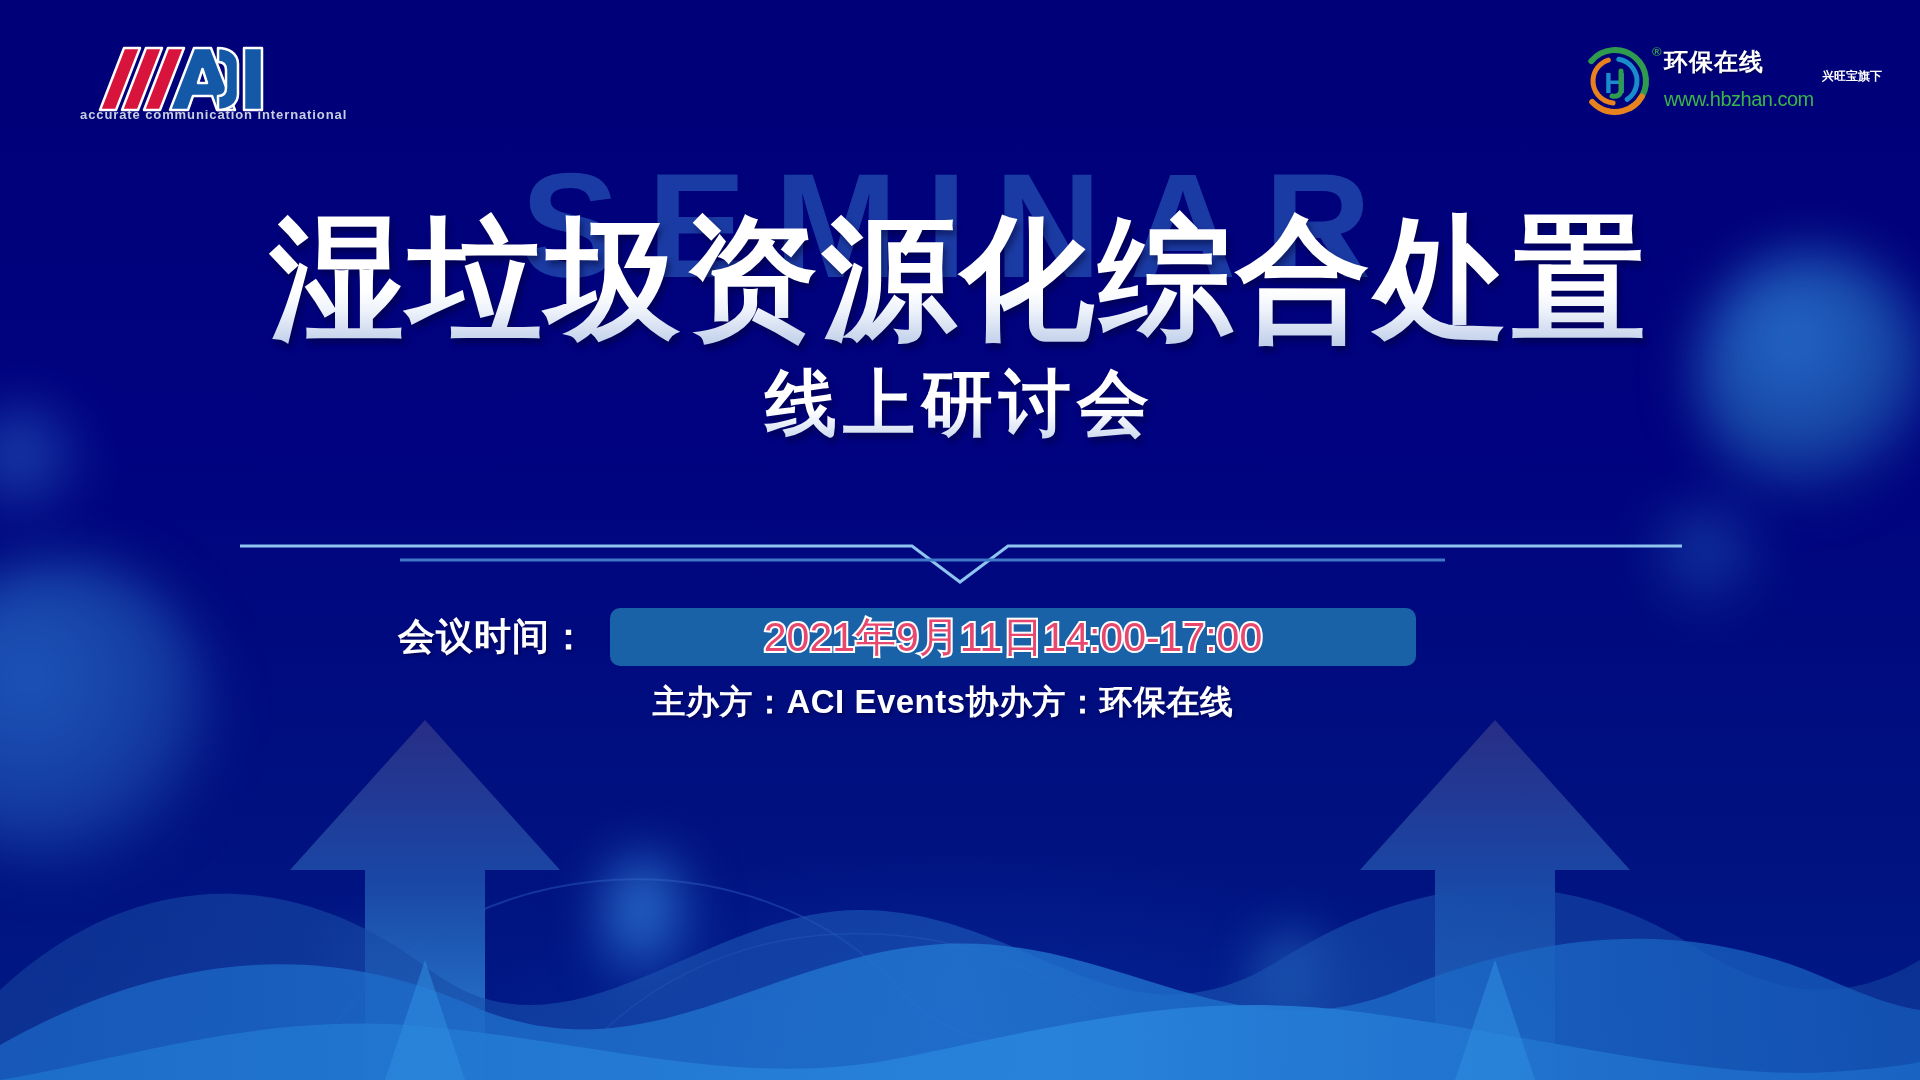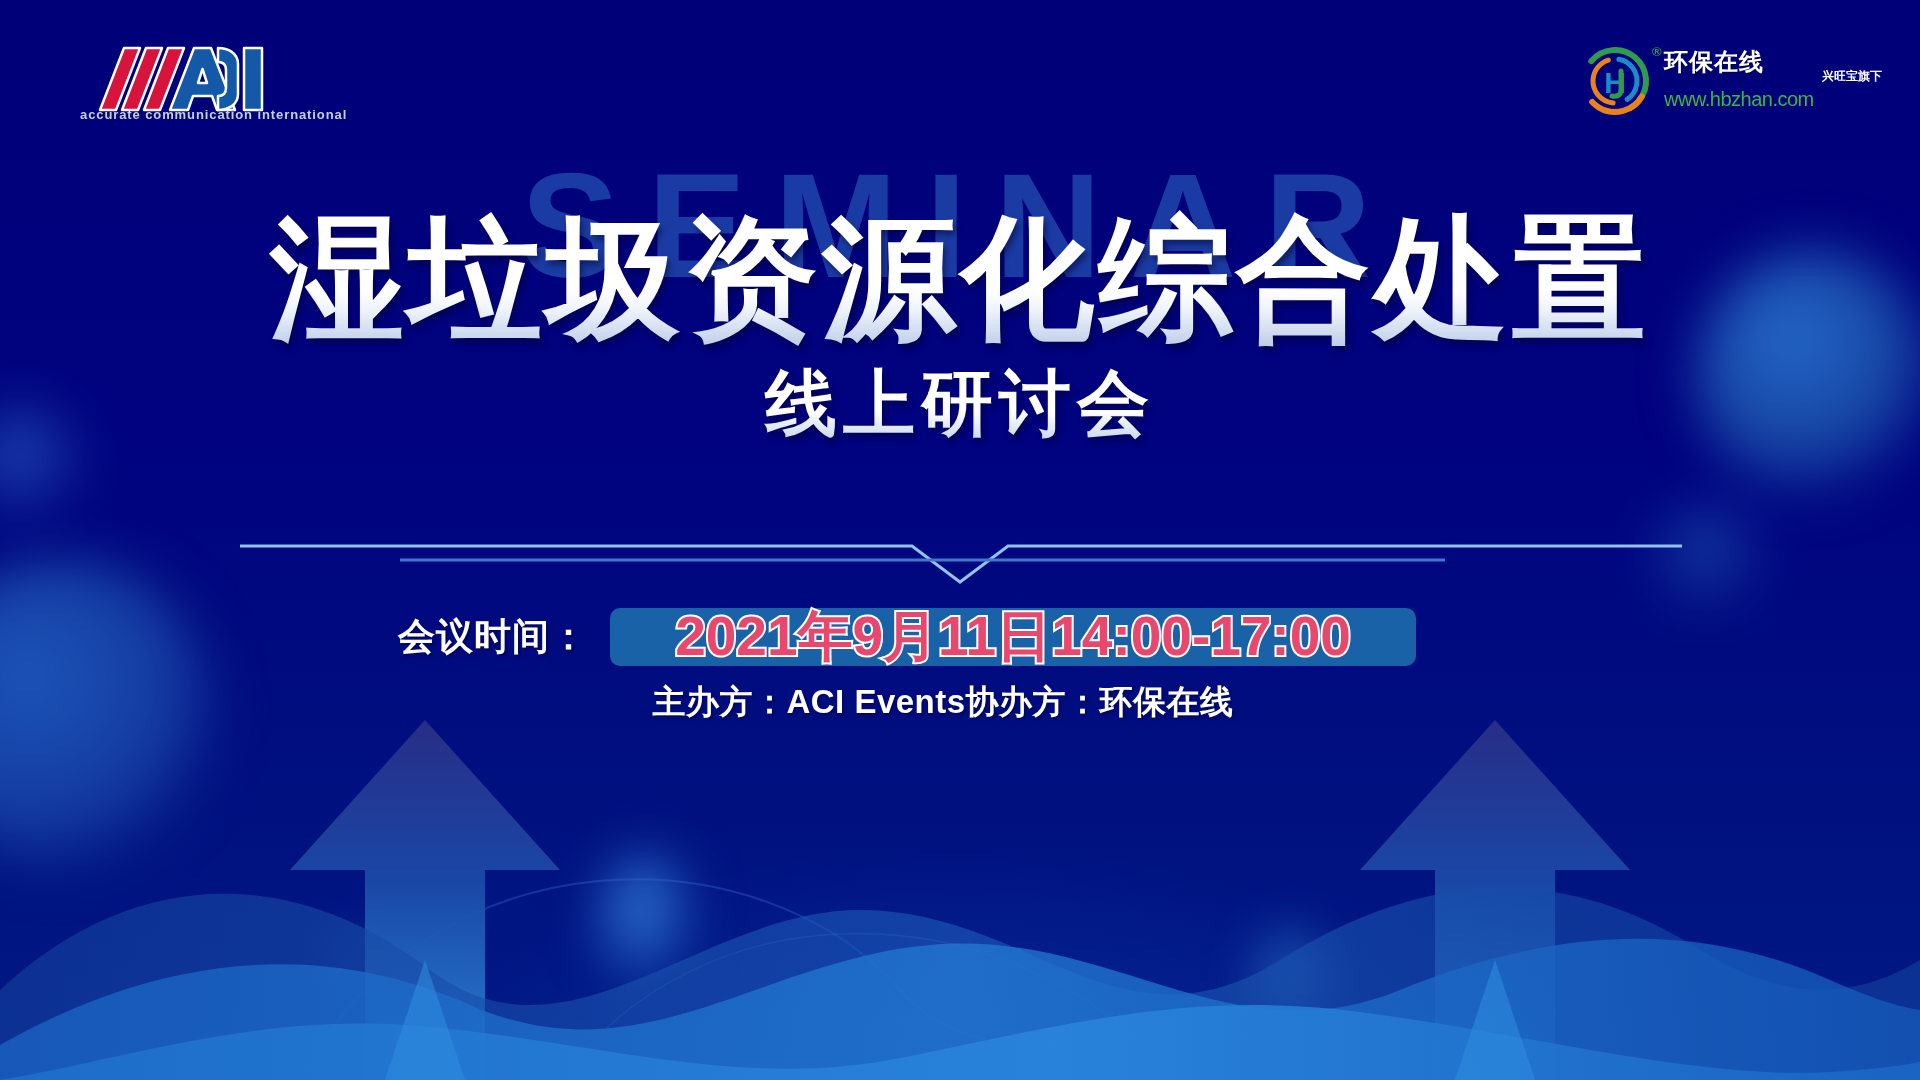--- a/index.html
+++ b/index.html
@@ -87,21 +87,21 @@
     letter-spacing:1px; white-space:nowrap;
     text-shadow:2px 2px 3px rgba(0,0,50,.5);
   }
   .time-pill {
     display:flex; align-items:center; justify-content:center;
     width:806px; height:58px;
     background:#1a62a8;
     border-radius:10px;
   }
   .time-value {
-    font-size:55px; font-weight:bold;
+    font-size:41px; font-weight:normal;
     color:#e8486e; letter-spacing:0px;
     white-space:nowrap;
     -webkit-text-stroke:4px #ffffff;
     paint-order:stroke fill;
   }
 
   
   .org-row { position:absolute; left:398px; top:680px; width:1090px; display:flex; justify-content:center; }
   .org-item {
     font-size:33px; font-weight:bold; color:#ffffff;

